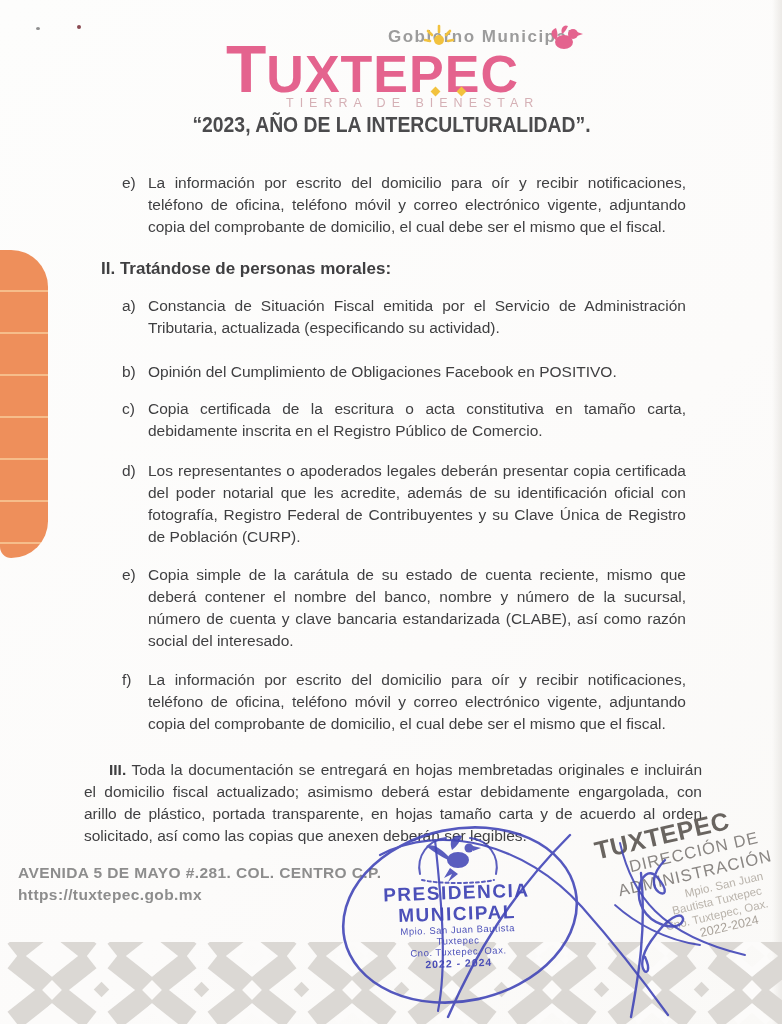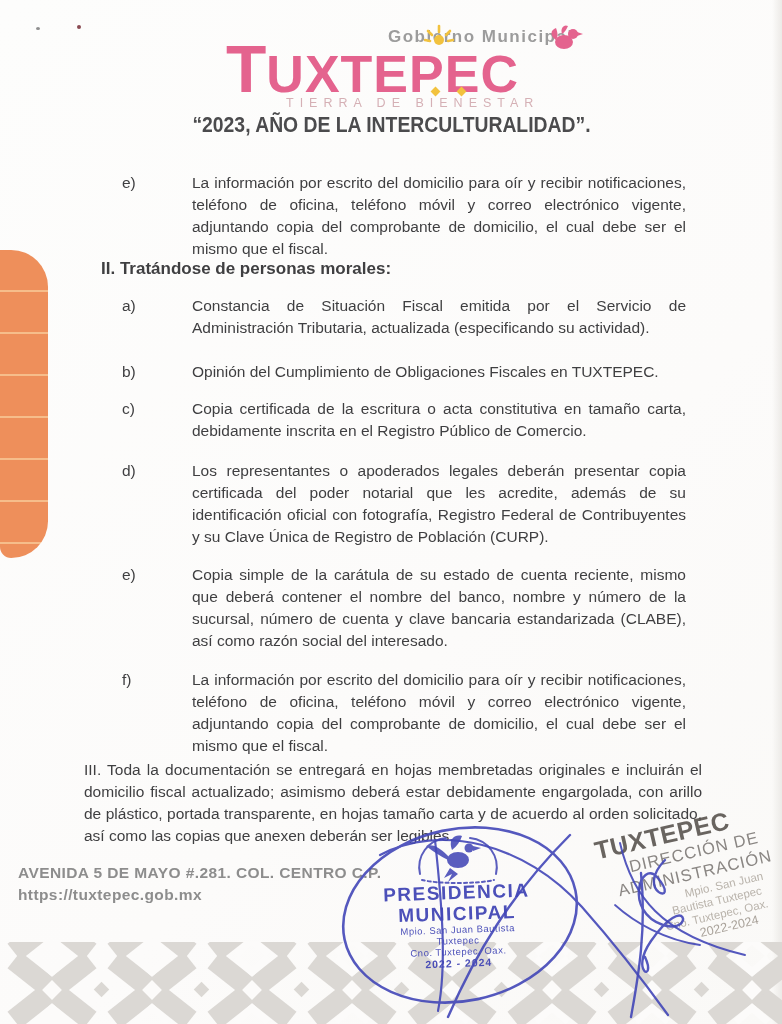--- a/index.html
+++ b/index.html
@@ -27,24 +27,24 @@
   .tagline{position:absolute;left:286px;top:96px;font-size:12.5px;font-weight:normal;
     color:#d5b0b5;letter-spacing:6px;white-space:nowrap;}
   .headline{position:absolute;left:0;top:112px;width:782px;text-align:center;}
   .headline span{display:inline-block;transform:scaleX(0.86);transform-origin:center;
     font-size:22.5px;font-weight:bold;color:#4b4b4d;letter-spacing:0px;white-space:nowrap;}
 
   
   .tblock{position:absolute;font-size:15.5px;line-height:22px;text-align:justify;}
   .litem{display:flex;left:122px;width:564px;}
   .litem .lbl{width:26px;flex:none;}
-  .litem .txt{flex:1;margin-left:44px;}
+  .litem .txt{flex:1;}
   .sec-heading{left:101px;font-weight:bold;font-size:17px;}
   .para3{left:84px;width:618px;}
-  .b{font-weight:normal;}
+  .b{font-weight:bold;margin-left:25px;}
 
   
   .orange-tab{position:absolute;left:0;top:250px;width:48px;height:308px;
     border-radius:0 46px 46px 14px;
     background:repeating-linear-gradient(to bottom,#ee8f5b 0px,#ee8f5b 40px,#f6bd8b 40px,#f6bd8b 42px);}
 
   
   .footer{position:absolute;left:18px;top:862px;z-index:4;font-weight:bold;
     color:#8d8d8d;font-size:15.5px;line-height:21.5px;letter-spacing:0.4px;}
 
@@ -127,21 +127,21 @@
 
   <div class="tblock sec-heading" style="top:258px;">II. Tratándose de personas morales:</div>
 
   <div class="tblock litem" style="top:295px;">
     <span class="lbl">a)</span>
     <span class="txt">Constancia de Situación Fiscal emitida por el Servicio de Administración Tributaria, actualizada (especificando su actividad).</span>
   </div>
 
   <div class="tblock litem" style="top:361px;">
     <span class="lbl">b)</span>
-    <span class="txt">Opinión del Cumplimiento de Obligaciones Fiscales en TUXTEPEC.</span>
+    <span class="txt">Opinión del Cumplimiento de Obligaciones Facebook en POSITIVO.</span>
   </div>
 
   <div class="tblock litem" style="top:398px;">
     <span class="lbl">c)</span>
     <span class="txt">Copia certificada de la escritura o acta constitutiva en tamaño carta, debidamente inscrita en el Registro Público de Comercio.</span>
   </div>
 
   <div class="tblock litem" style="top:460px;">
     <span class="lbl">d)</span>
     <span class="txt">Los representantes o apoderados legales deberán presentar copia certificada del poder notarial que les acredite, además de su identificación oficial con fotografía, Registro Federal de Contribuyentes y su Clave Única de Registro de Población (CURP).</span>

